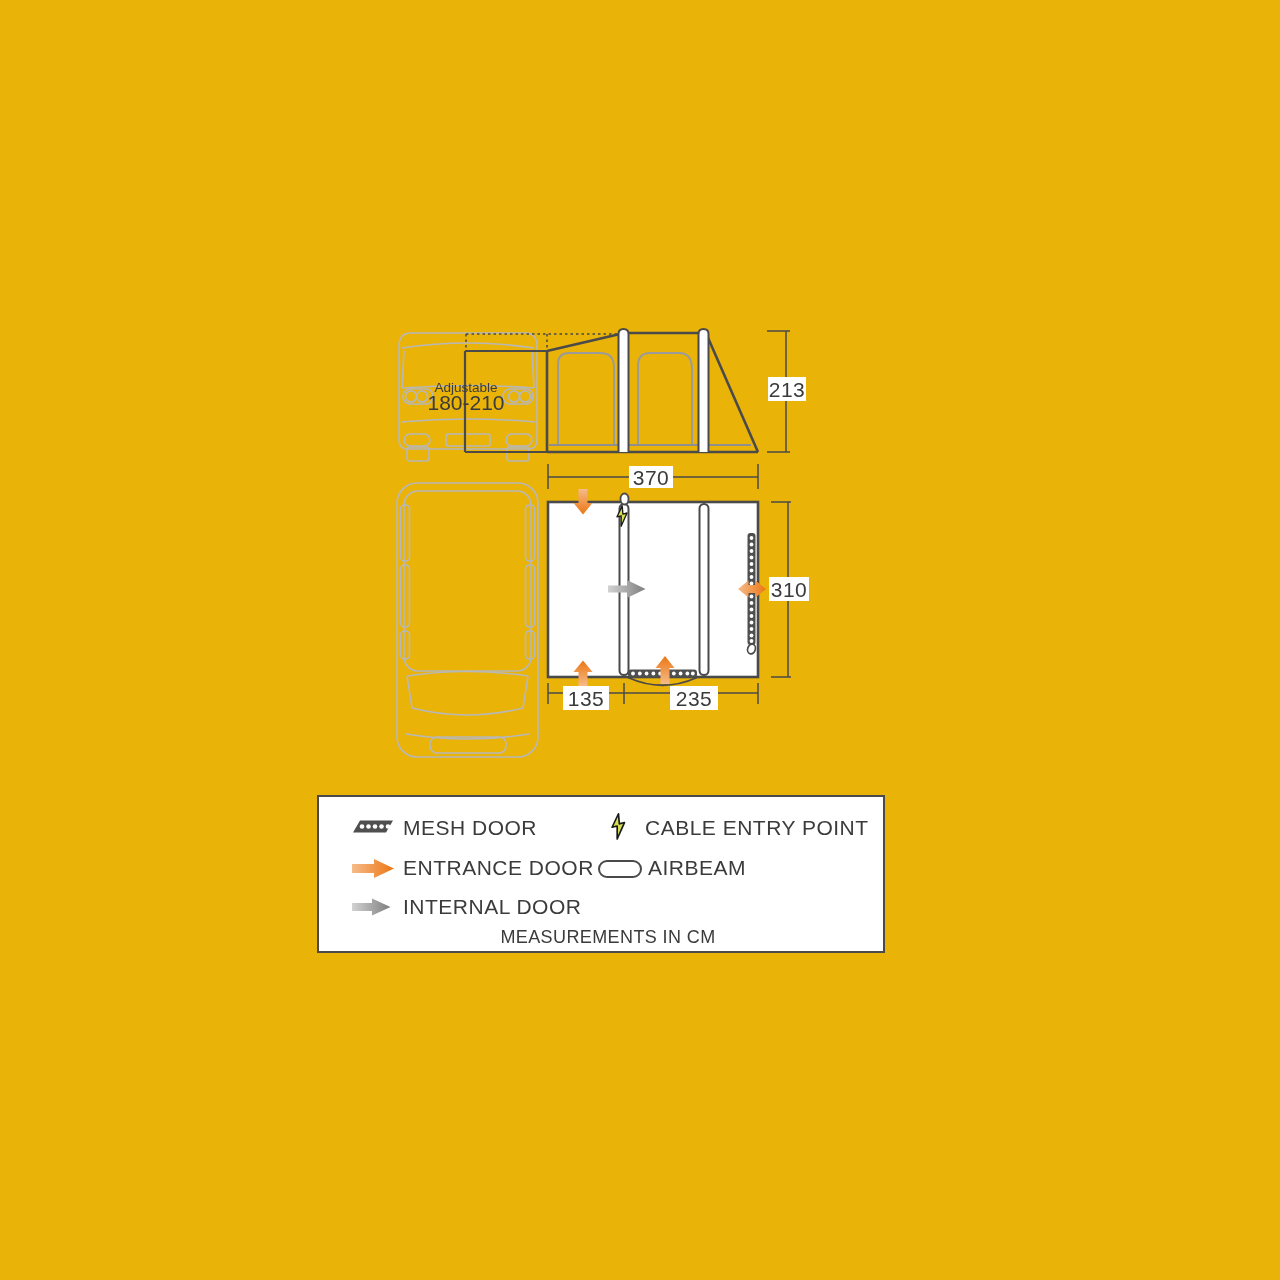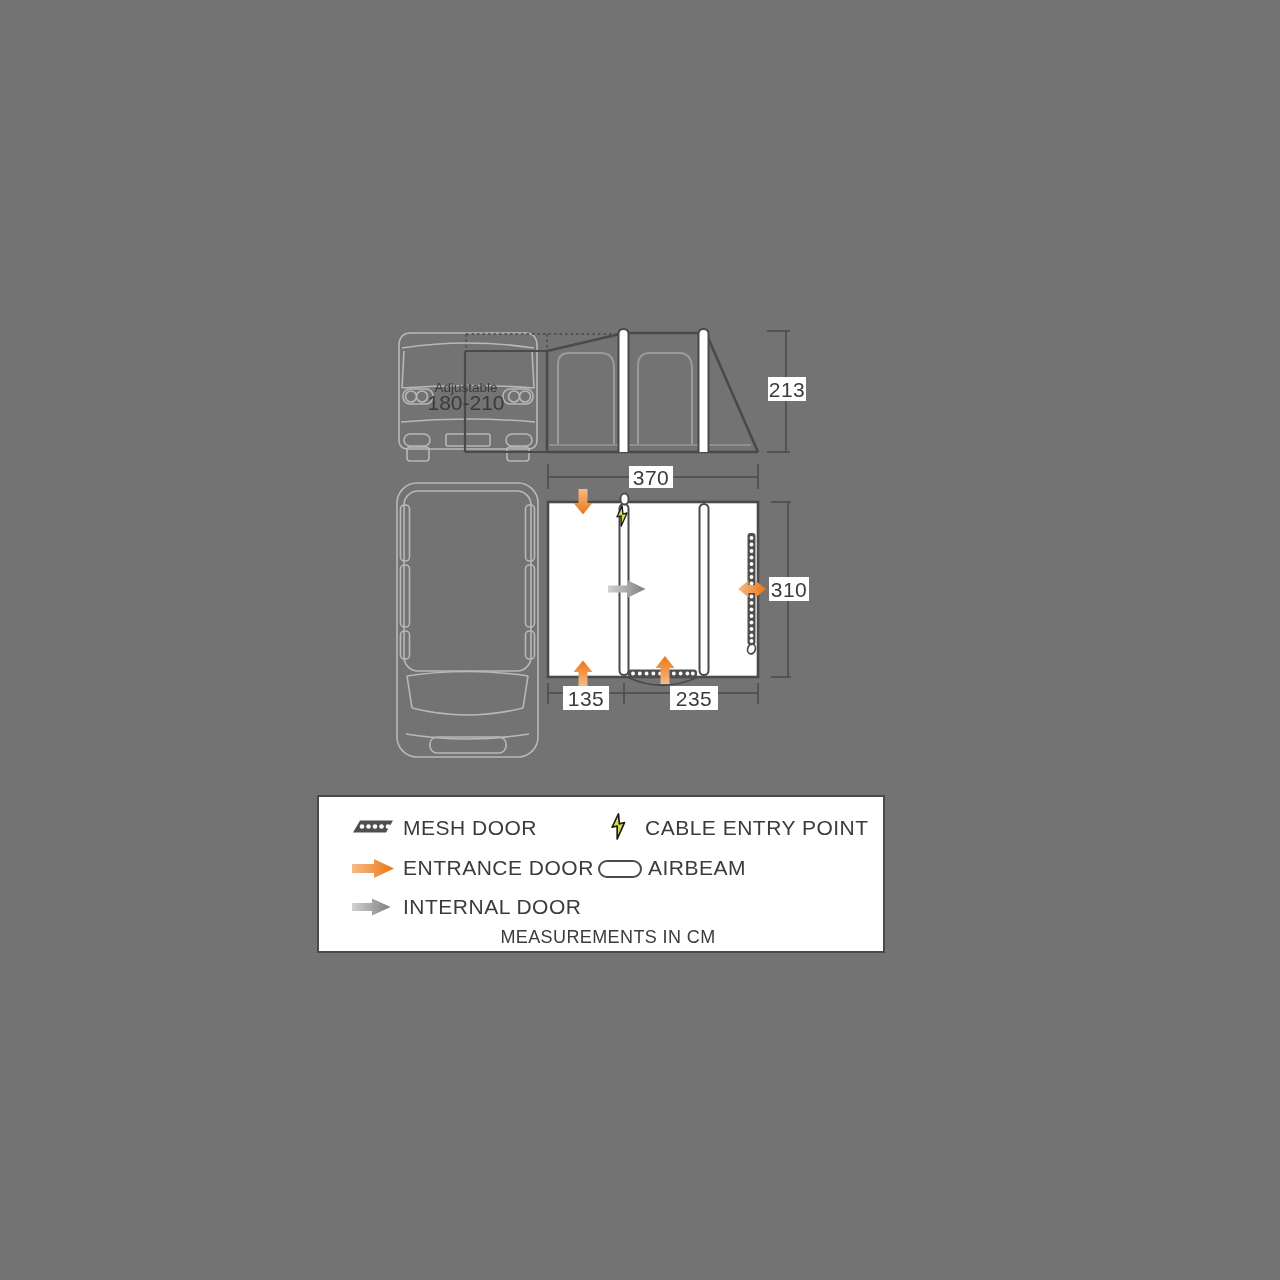--- a/index.html
+++ b/index.html
@@ -1,16 +1,16 @@
 <!DOCTYPE html>
 <html><head>
 <meta charset="utf-8">
 <style>
   html,body{margin:0;padding:0;background:#ffffff;}
-  .canvas{position:relative;width:1280px;height:1280px;background:#737373;overflow:hidden;}
+  .canvas{position:relative;width:1280px;height:1280px;background:#eab308;overflow:hidden;}
   svg{position:absolute;left:0;top:0;}
   text{font-family:"Liberation Sans","DejaVu Sans",sans-serif;fill:#3b3b3b;}
   .dim{font-size:21px;letter-spacing:0.5px;}
   .legendtxt{font-size:21px;letter-spacing:0.5px;}
   .adj1{font-size:13.5px;}
   .adj2{font-size:21px;}
   .footer{font-size:18px;letter-spacing:0.4px;}
 </style>
 </head>
 <body>

